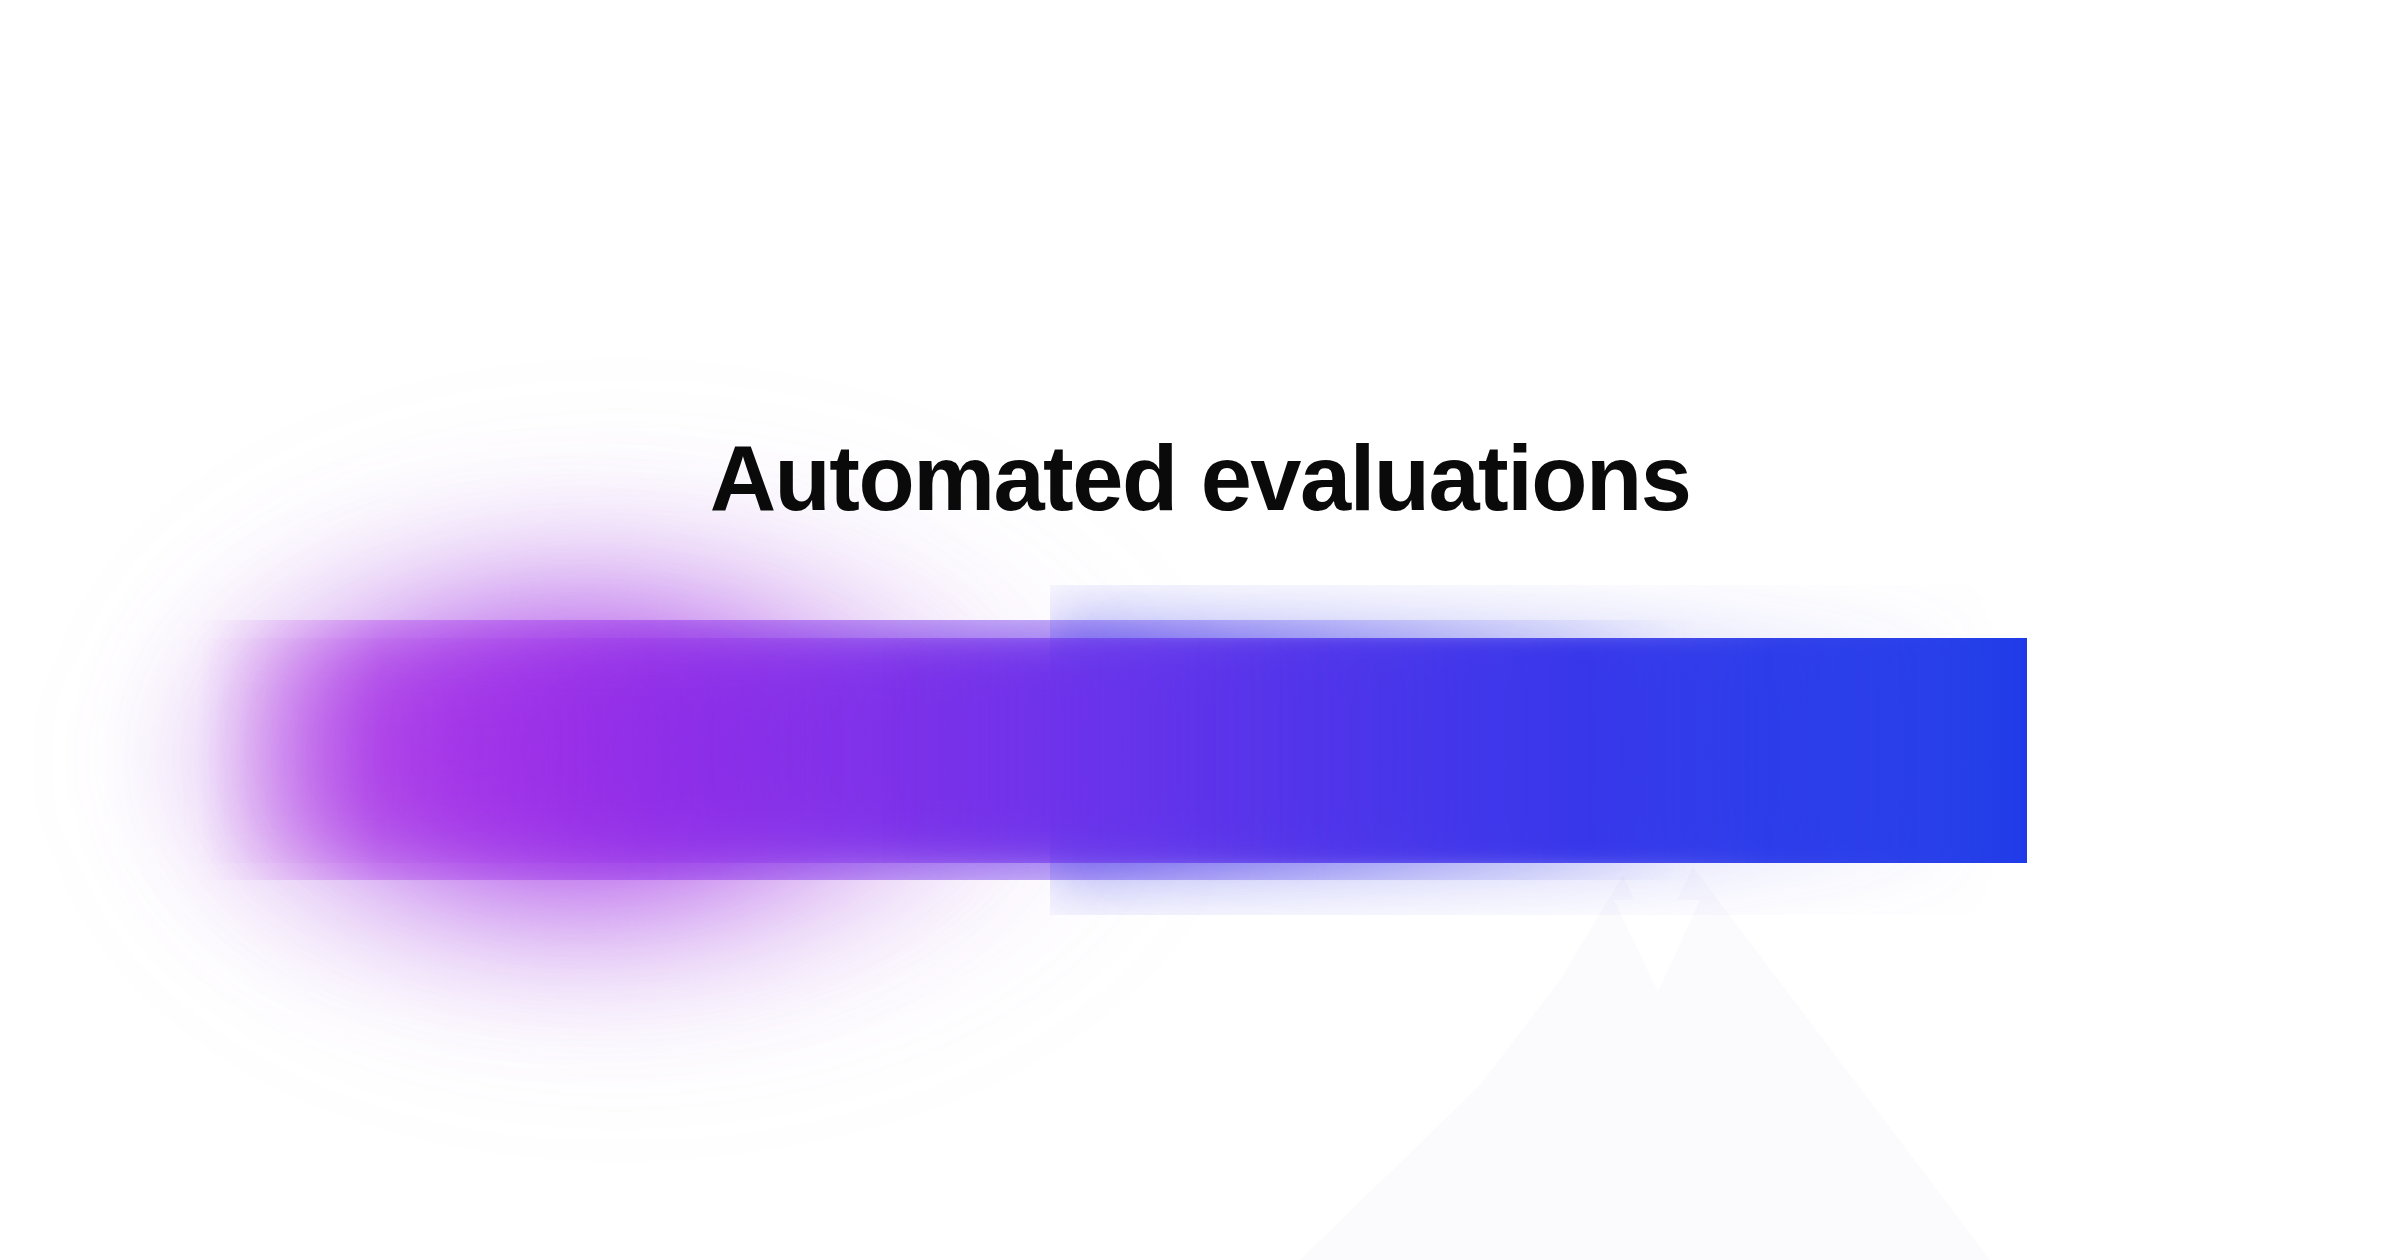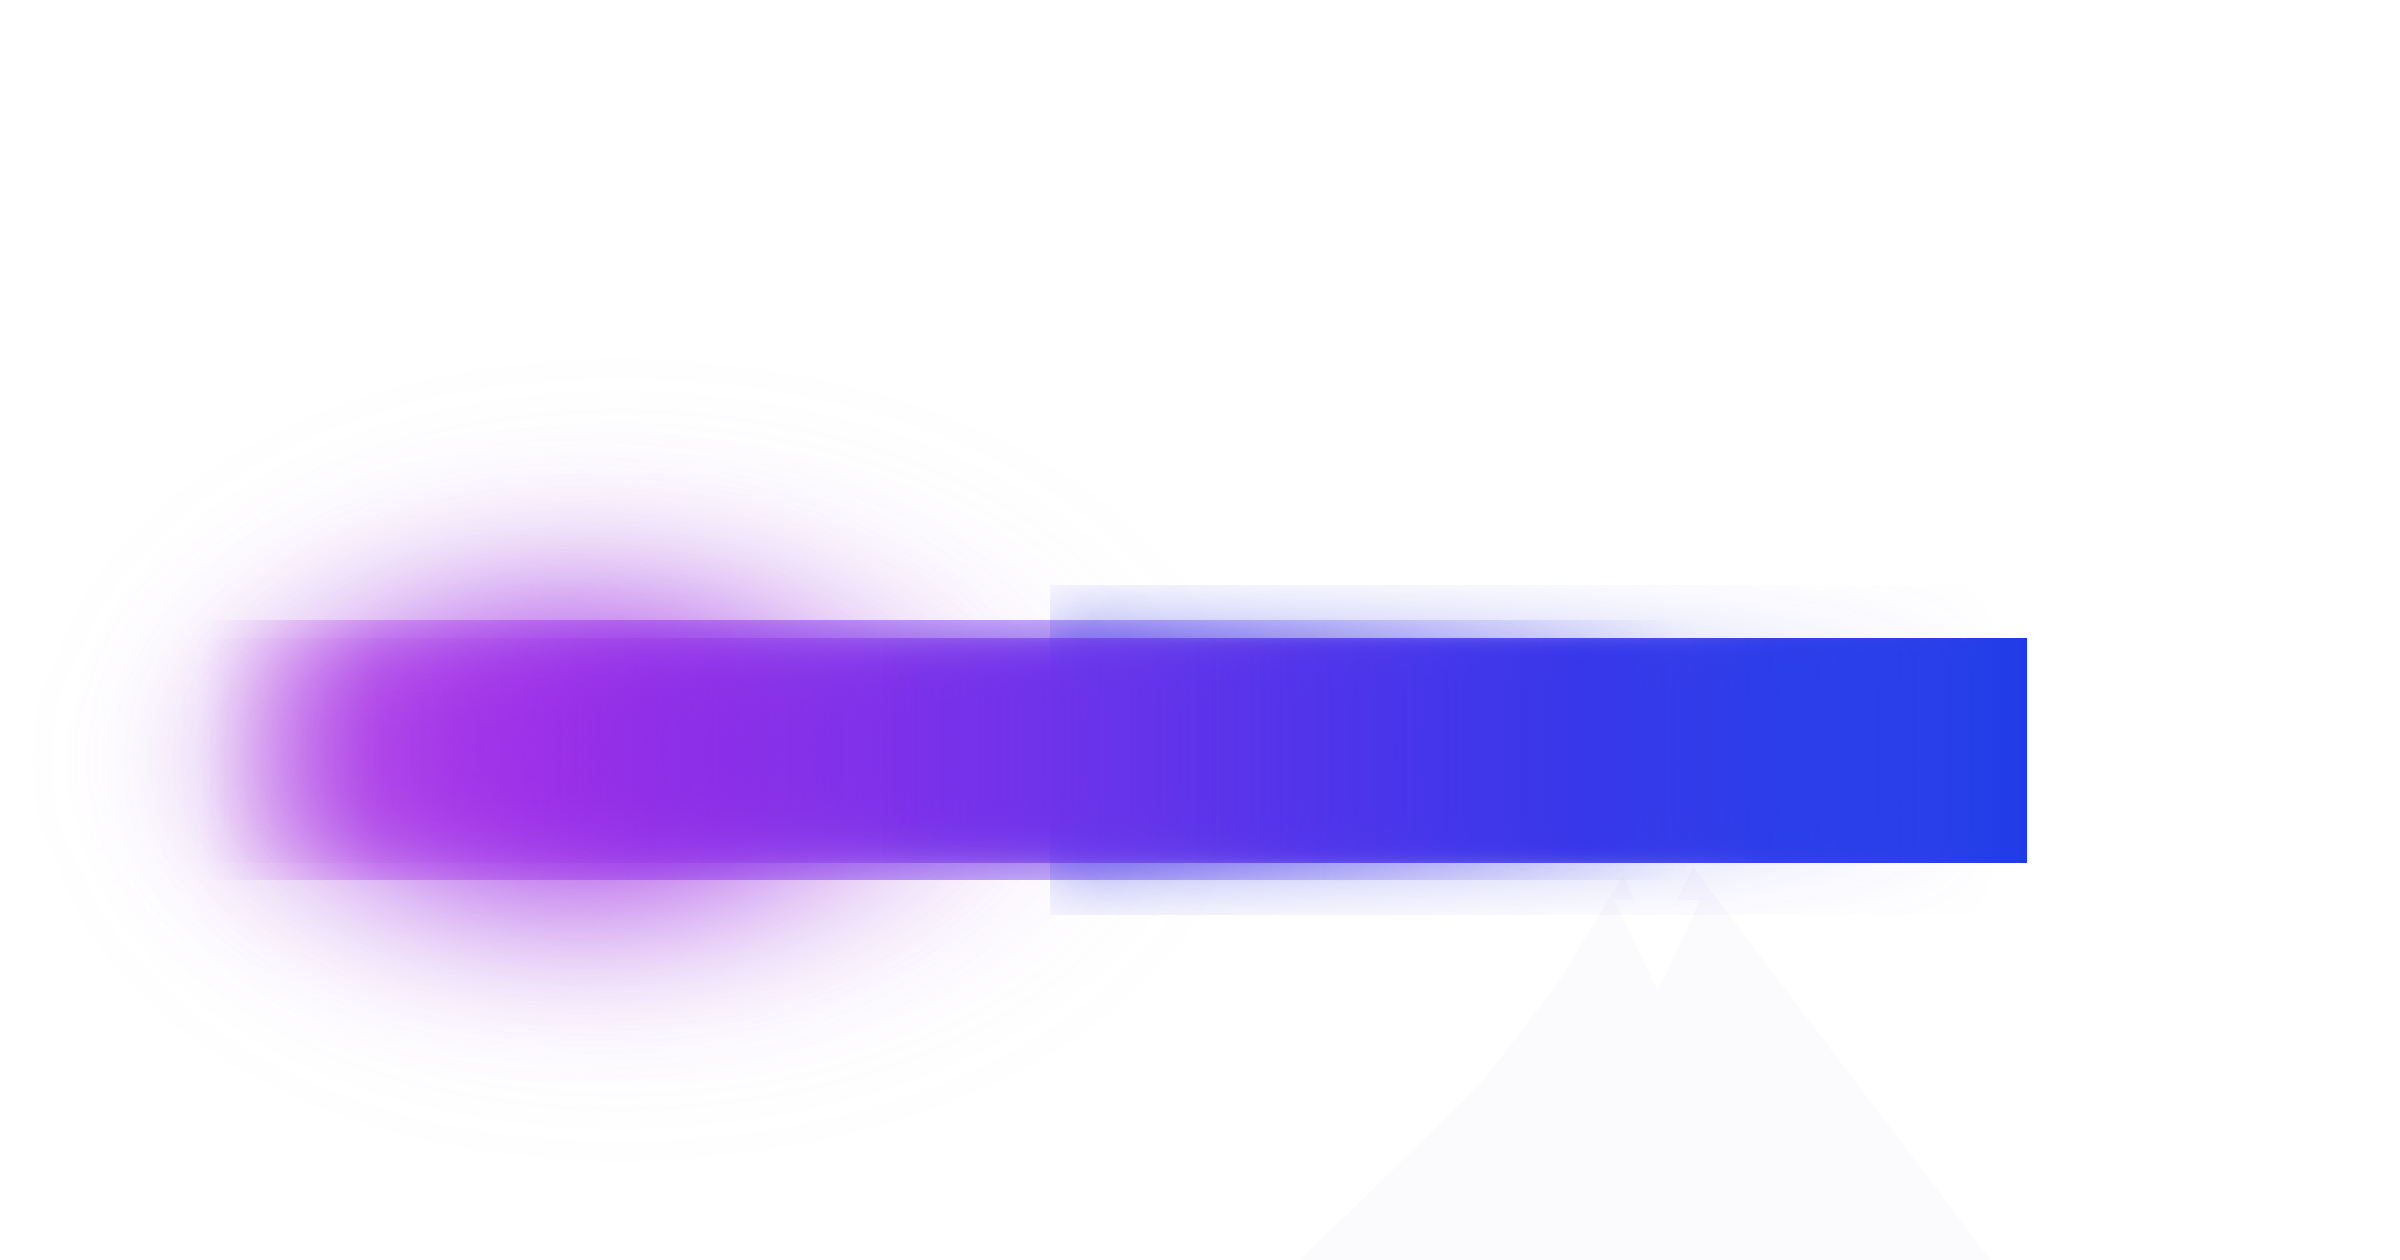--- a/index.html
+++ b/index.html
@@ -260,14 +260,15 @@
   <div class="beam-wrap" aria-hidden="true">
     <div class="beam-halo"></div>
     <div class="beam-bloom"></div>
     <div class="beam-layer beam-b3"></div>
     <div class="beam-halo-blue"></div>
     <div class="beam-layer beam-b2"></div>
     <div class="beam-layer beam-b1"></div>
     <div class="beam-layer beam-sharp"></div>
   </div>
 
+  <h1 class="heading">Automated evaluations</h1>
 
 </div>
 
 </body></html>

